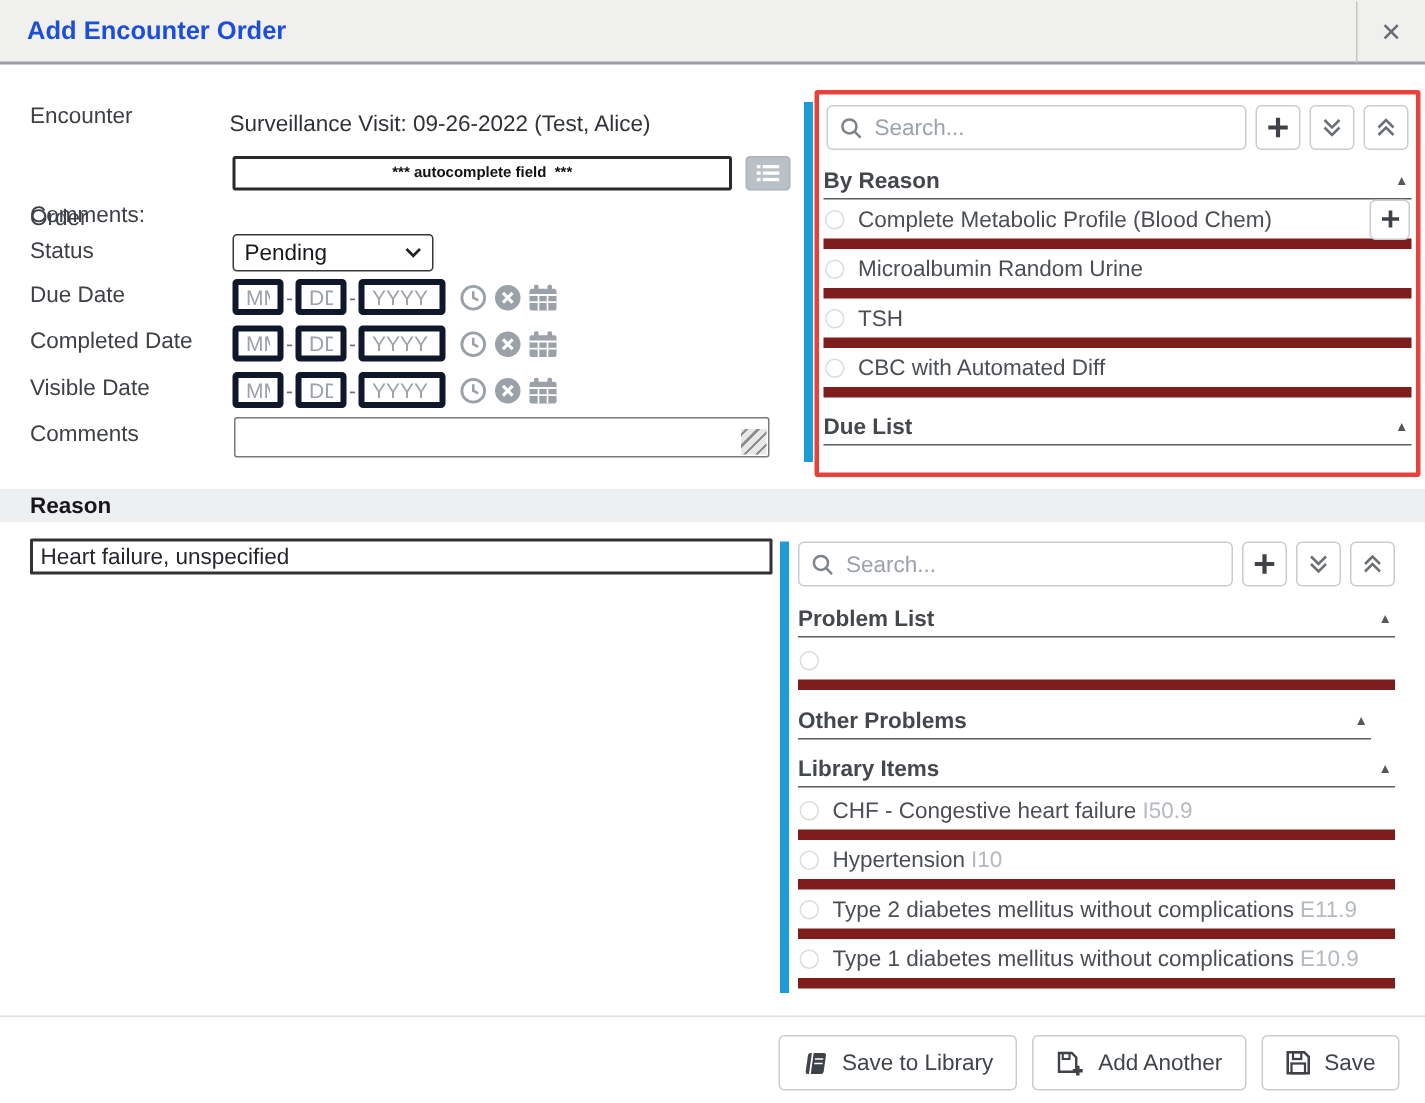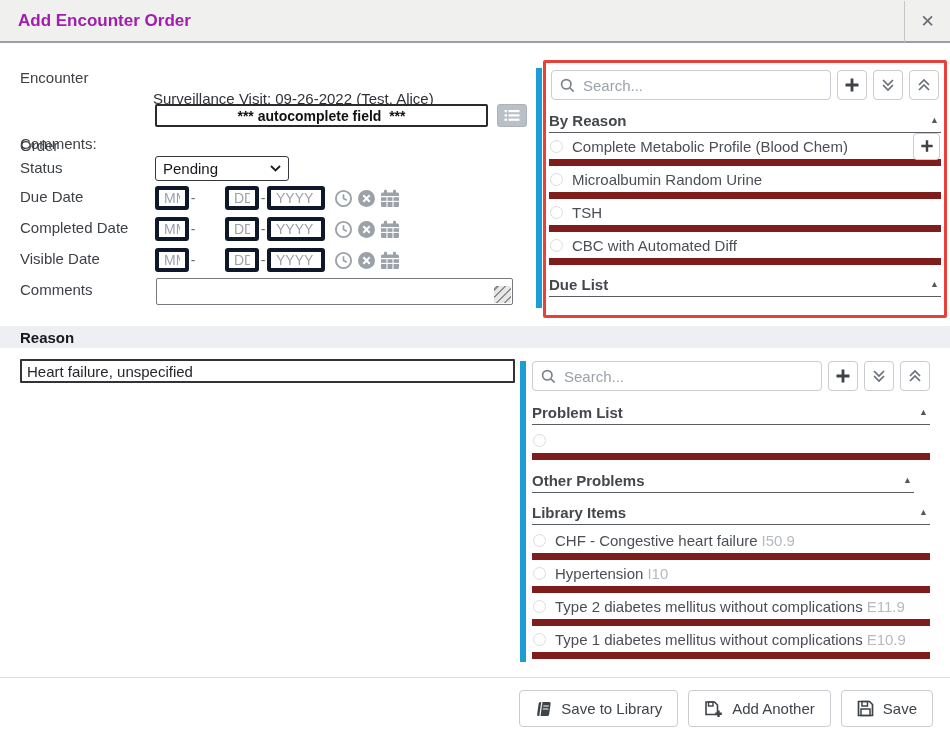--- a/index.html
+++ b/index.html
@@ -8,52 +8,52 @@
     font-family:"Liberation Sans","DejaVu Sans",sans-serif;
     background:#ffffff;color:#3d4045;
   }
   .abs{position:absolute;}
   
   .titlebar{
     left:0;top:0;width:950px;height:43px;background:#f0f0ee;
     border-bottom:2px solid #9c9ea1;box-sizing:border-box;
     display:flex;align-items:center;padding-left:18px;
   }
-  .title{font-size:17px;font-weight:bold;color:#a21caf;}
+  .title{font-size:17px;font-weight:bold;color:#1d4ed8;}
   .close-btn{
     left:904px;top:1px;width:45px;height:41px;border-left:1px solid #c6c6c6;
     display:flex;align-items:center;justify-content:center;
     color:#686d73;font-size:17px;font-weight:bold;cursor:pointer;
   }
   
   .lbl{font-size:15px;color:#3d4045;white-space:nowrap;}
   .enc-value{font-size:15px;color:#2f3338;}
   .order-input{
     left:155px;top:104px;width:333px;height:23px;box-sizing:border-box;
-    border:2px solid #2a2a2a;border-radius:2px;font-size:14px;font-weight:700;
+    border:2px solid #2a2a2a;border-radius:2px;font-size:10px;font-weight:700;
     text-align:center;color:#111;font-family:inherit;padding:0;background:#fff;
   }
   .order-lookup{
     left:497px;top:104px;width:30px;height:23px;background:#b9c0c7;
     border:1px solid #aab1b8;border-radius:3px;box-sizing:border-box;
     display:flex;align-items:center;justify-content:center;cursor:pointer;
   }
   .status-select{
     left:155px;top:156px;width:134px;height:25px;box-sizing:border-box;
     border:1px solid #35383c;border-radius:3px;background:#fff;
     display:flex;align-items:center;justify-content:space-between;
     padding:0 7px;font-size:15px;color:#17171c;cursor:pointer;
   }
   .date-row{display:flex;align-items:center;height:24px;}
   .date-row input{
     height:24px;box-sizing:border-box;border:4px solid #0f172a;border-radius:3px;
     font-size:14px;padding:0 5px;color:#3d4045;font-family:inherit;
   }
   .date-row input::placeholder,.search-input input::placeholder{color:#9ba2a9;opacity:1;}
-  .d-mm{width:34px;} .d-dd{width:34px;margin-left:28px;} .d-yy{width:58px;}
+  .d-mm{width:34px;} .d-dd{width:34px;} .d-yy{width:58px;}
   .date-dash{width:8px;text-align:center;color:#6a6f75;font-size:14px;}
   .date-icons{display:flex;align-items:center;gap:4px;margin-left:9px;}
   .date-icons svg{cursor:pointer;display:block;}
   .comments-wrap{left:156px;top:278px;width:357px;height:27px;}
   .comments-wrap input{
     width:100%;height:100%;box-sizing:border-box;border:1px solid #76797d;
     border-radius:2px;font-family:inherit;font-size:14px;padding:0 20px 0 5px;
   }
   .resize-handle{
     position:absolute;right:2px;bottom:2px;width:17px;height:17px;background:#e7e7e7;
@@ -122,21 +122,21 @@
 <body>
 
 <div class="abs titlebar">
   <span class="title">Add Encounter Order</span>
 </div>
 <div class="abs close-btn">
   <span>✕</span>
 </div>
 
 <span class="abs lbl" style="left:20px;top:69px;">Encounter</span>
-<span class="abs enc-value" style="left:153px;top:90px;text-align:center;">Surveillance Visit: 09-26-2022 (Test, Alice)</span>
+<span class="abs enc-value" style="left:153px;top:74px;text-align:center;">Surveillance Visit: 09-26-2022 (Test, Alice)</span>
 
 <span class="abs lbl" style="left:20px;top:103px;margin-top:34px;">Order</span>
 <input class="abs order-input" value="*** autocomplete field  ***" style="">
 <div class="abs order-lookup">
   <svg width="18" height="13" viewBox="0 0 18 13">
     <rect x="1.5" y="1" width="2.5" height="2.2" fill="#fff"></rect>
       <rect x="5.5" y="1" width="11" height="2.2" fill="#fff"></rect>
     <rect x="1.5" y="5.3" width="2.5" height="2.2" fill="#fff"></rect>
       <rect x="5.5" y="5.3" width="11" height="2.2" fill="#fff"></rect>
     <rect x="1.5" y="9.6" width="2.5" height="2.2" fill="#fff"></rect>

